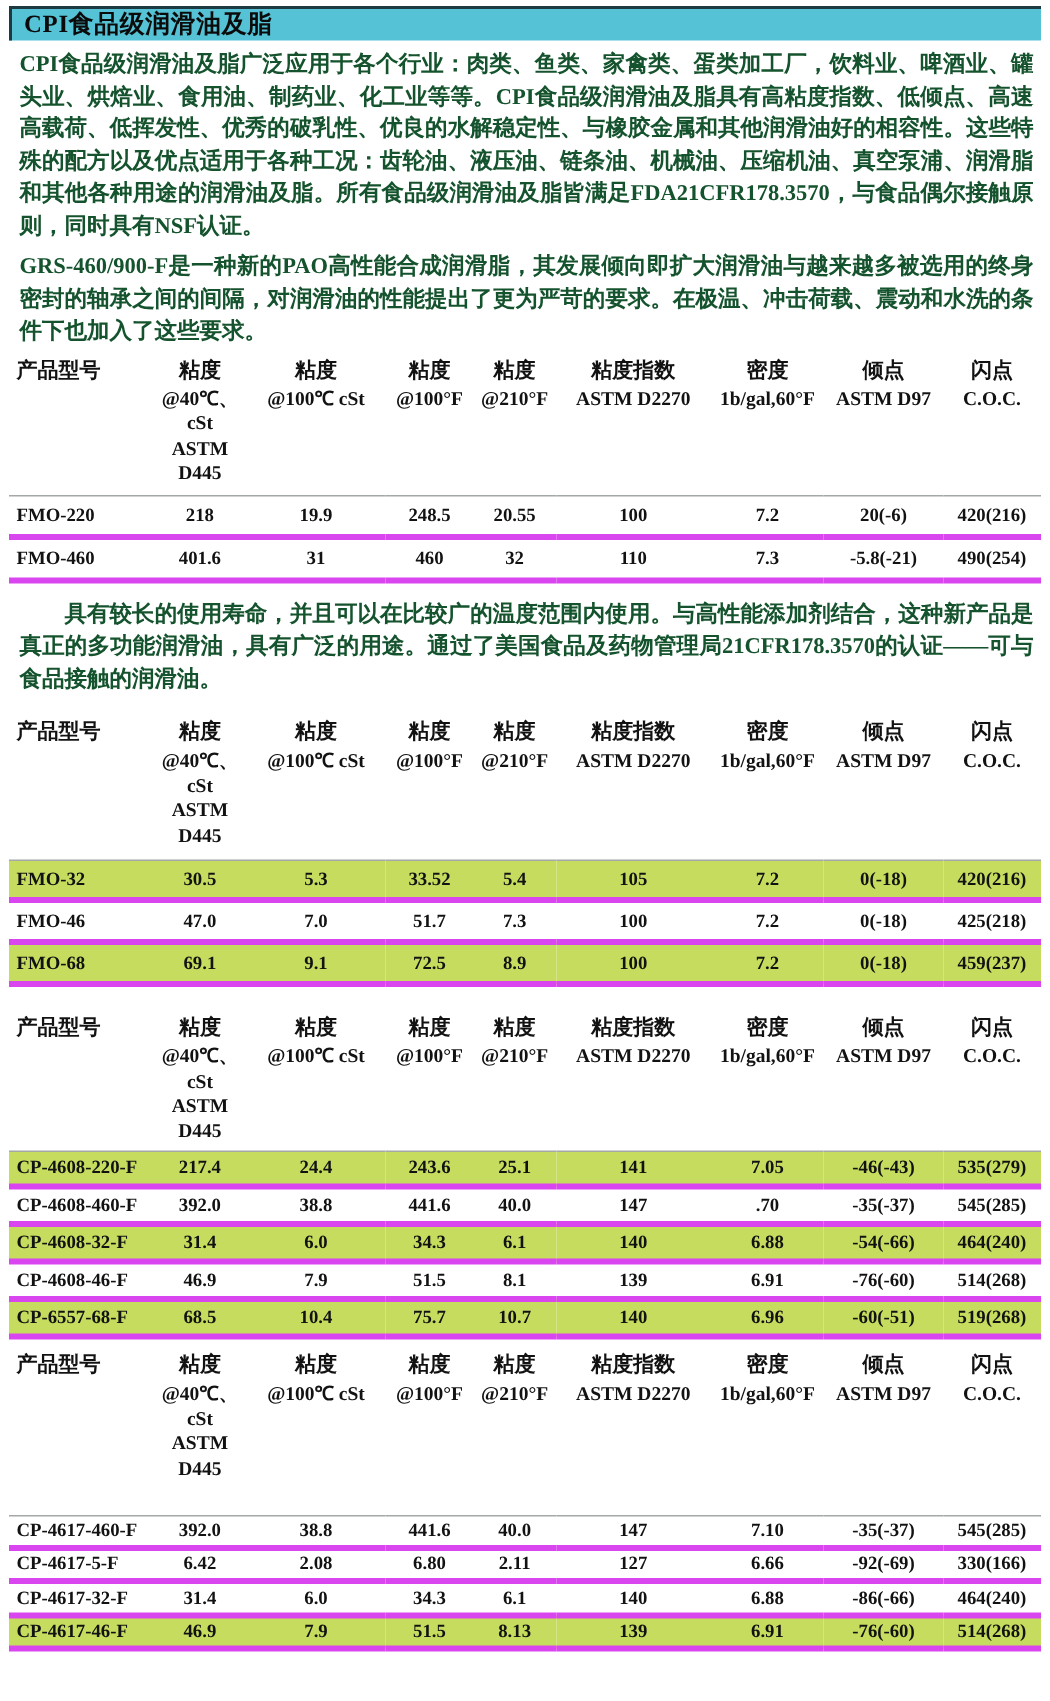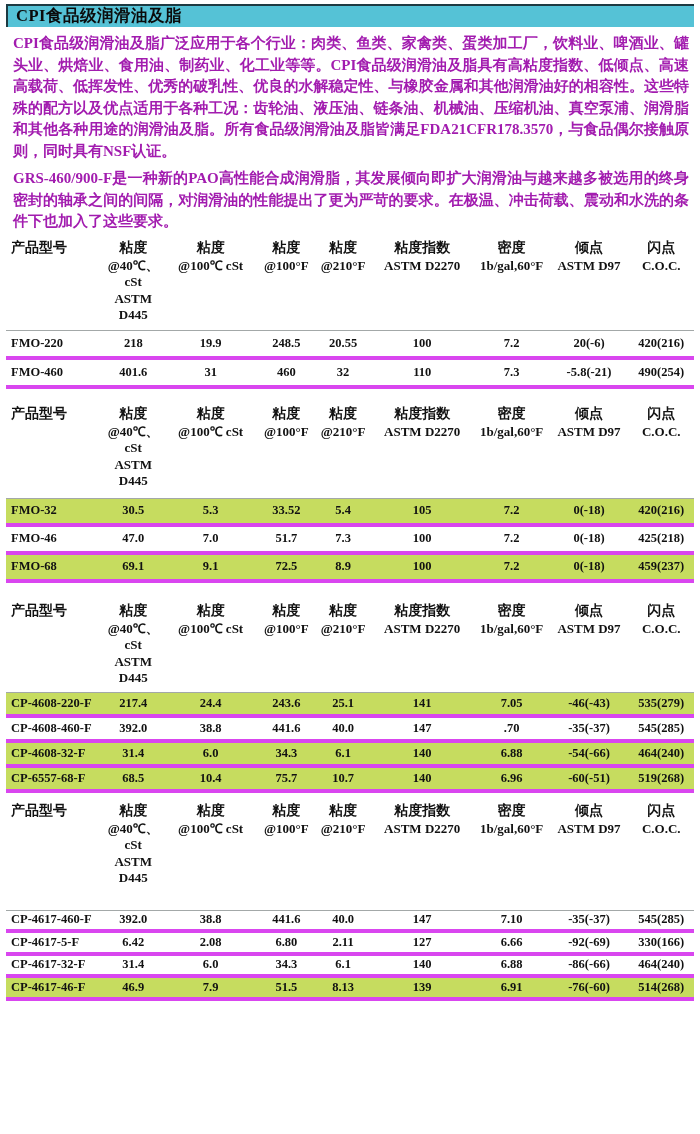--- a/index.html
+++ b/index.html
@@ -23,21 +23,21 @@
     line-height: 19px;
     color: #0b0b0b;
   }
   .titlebar.second { margin-top: 9px; border-left: none; border-top: 1px solid #2a5a64; }
 
   p.body-text {
     font-size: 15px;
     line-height: 21.5px;
     text-align: justify;
     margin: 6px 6px 0 8px;
-    color: #a21caf;
+    color: #14532d;
   }
   p.indent { text-indent: 2em; margin-top: 11px; }
 
   .ptable { margin: 0 1px; }
   .ptable table { width: 100%; border-collapse: collapse; table-layout: fixed; }
   .ptable td { padding: 0; }
   .ptable thead td {
     vertical-align: top;
     text-align: center;
     padding-top: 3px;
@@ -159,20 +159,21 @@
             <td class="c4">32</td>
             <td class="c5">110</td>
             <td class="c6">7.3</td>
             <td class="c7">-5.8(-21)</td>
             <td class="c8">490(254)</td>
           </tr>
         </tbody>
       </table>
     </div>
 
+  <p class="body-text indent">具有较长的使用寿命，并且可以在比较广的温度范围内使用。与高性能添加剂结合，这种新产品是真正的多功能润滑油，具有广泛的用途。通过了美国食品及药物管理局21CFR178.3570的认证——可与食品接触的润滑油。</p>
 
   <div class="ptable" data-table="1">
       <table>
         <colgroup>
           <col style="width: 14%;">
           <col style="width: 9%;">
           <col style="width: 13.5%;">
           <col style="width: 8.5%;">
           <col style="width: 8%;">
           <col style="width: 15%;">
@@ -338,20 +339,31 @@
             <td class="c0">CP-4608-32-F</td>
             <td class="c1">31.4</td>
             <td class="c2">6.0</td>
             <td class="c3">34.3</td>
             <td class="c4">6.1</td>
             <td class="c5">140</td>
             <td class="c6">6.88</td>
             <td class="c7">-54(-66)</td>
             <td class="c8">464(240)</td>
           </tr>
+          <tr>
+            <td class="c0">CP-4608-46-F</td>
+            <td class="c1">46.9</td>
+            <td class="c2">7.9</td>
+            <td class="c3">51.5</td>
+            <td class="c4">8.1</td>
+            <td class="c5">139</td>
+            <td class="c6">6.91</td>
+            <td class="c7">-76(-60)</td>
+            <td class="c8">514(268)</td>
+          </tr>
           <tr class="hl">
             <td class="c0">CP-6557-68-F</td>
             <td class="c1">68.5</td>
             <td class="c2">10.4</td>
             <td class="c3">75.7</td>
             <td class="c4">10.7</td>
             <td class="c5">140</td>
             <td class="c6">6.96</td>
             <td class="c7">-60(-51)</td>
             <td class="c8">519(268)</td>

